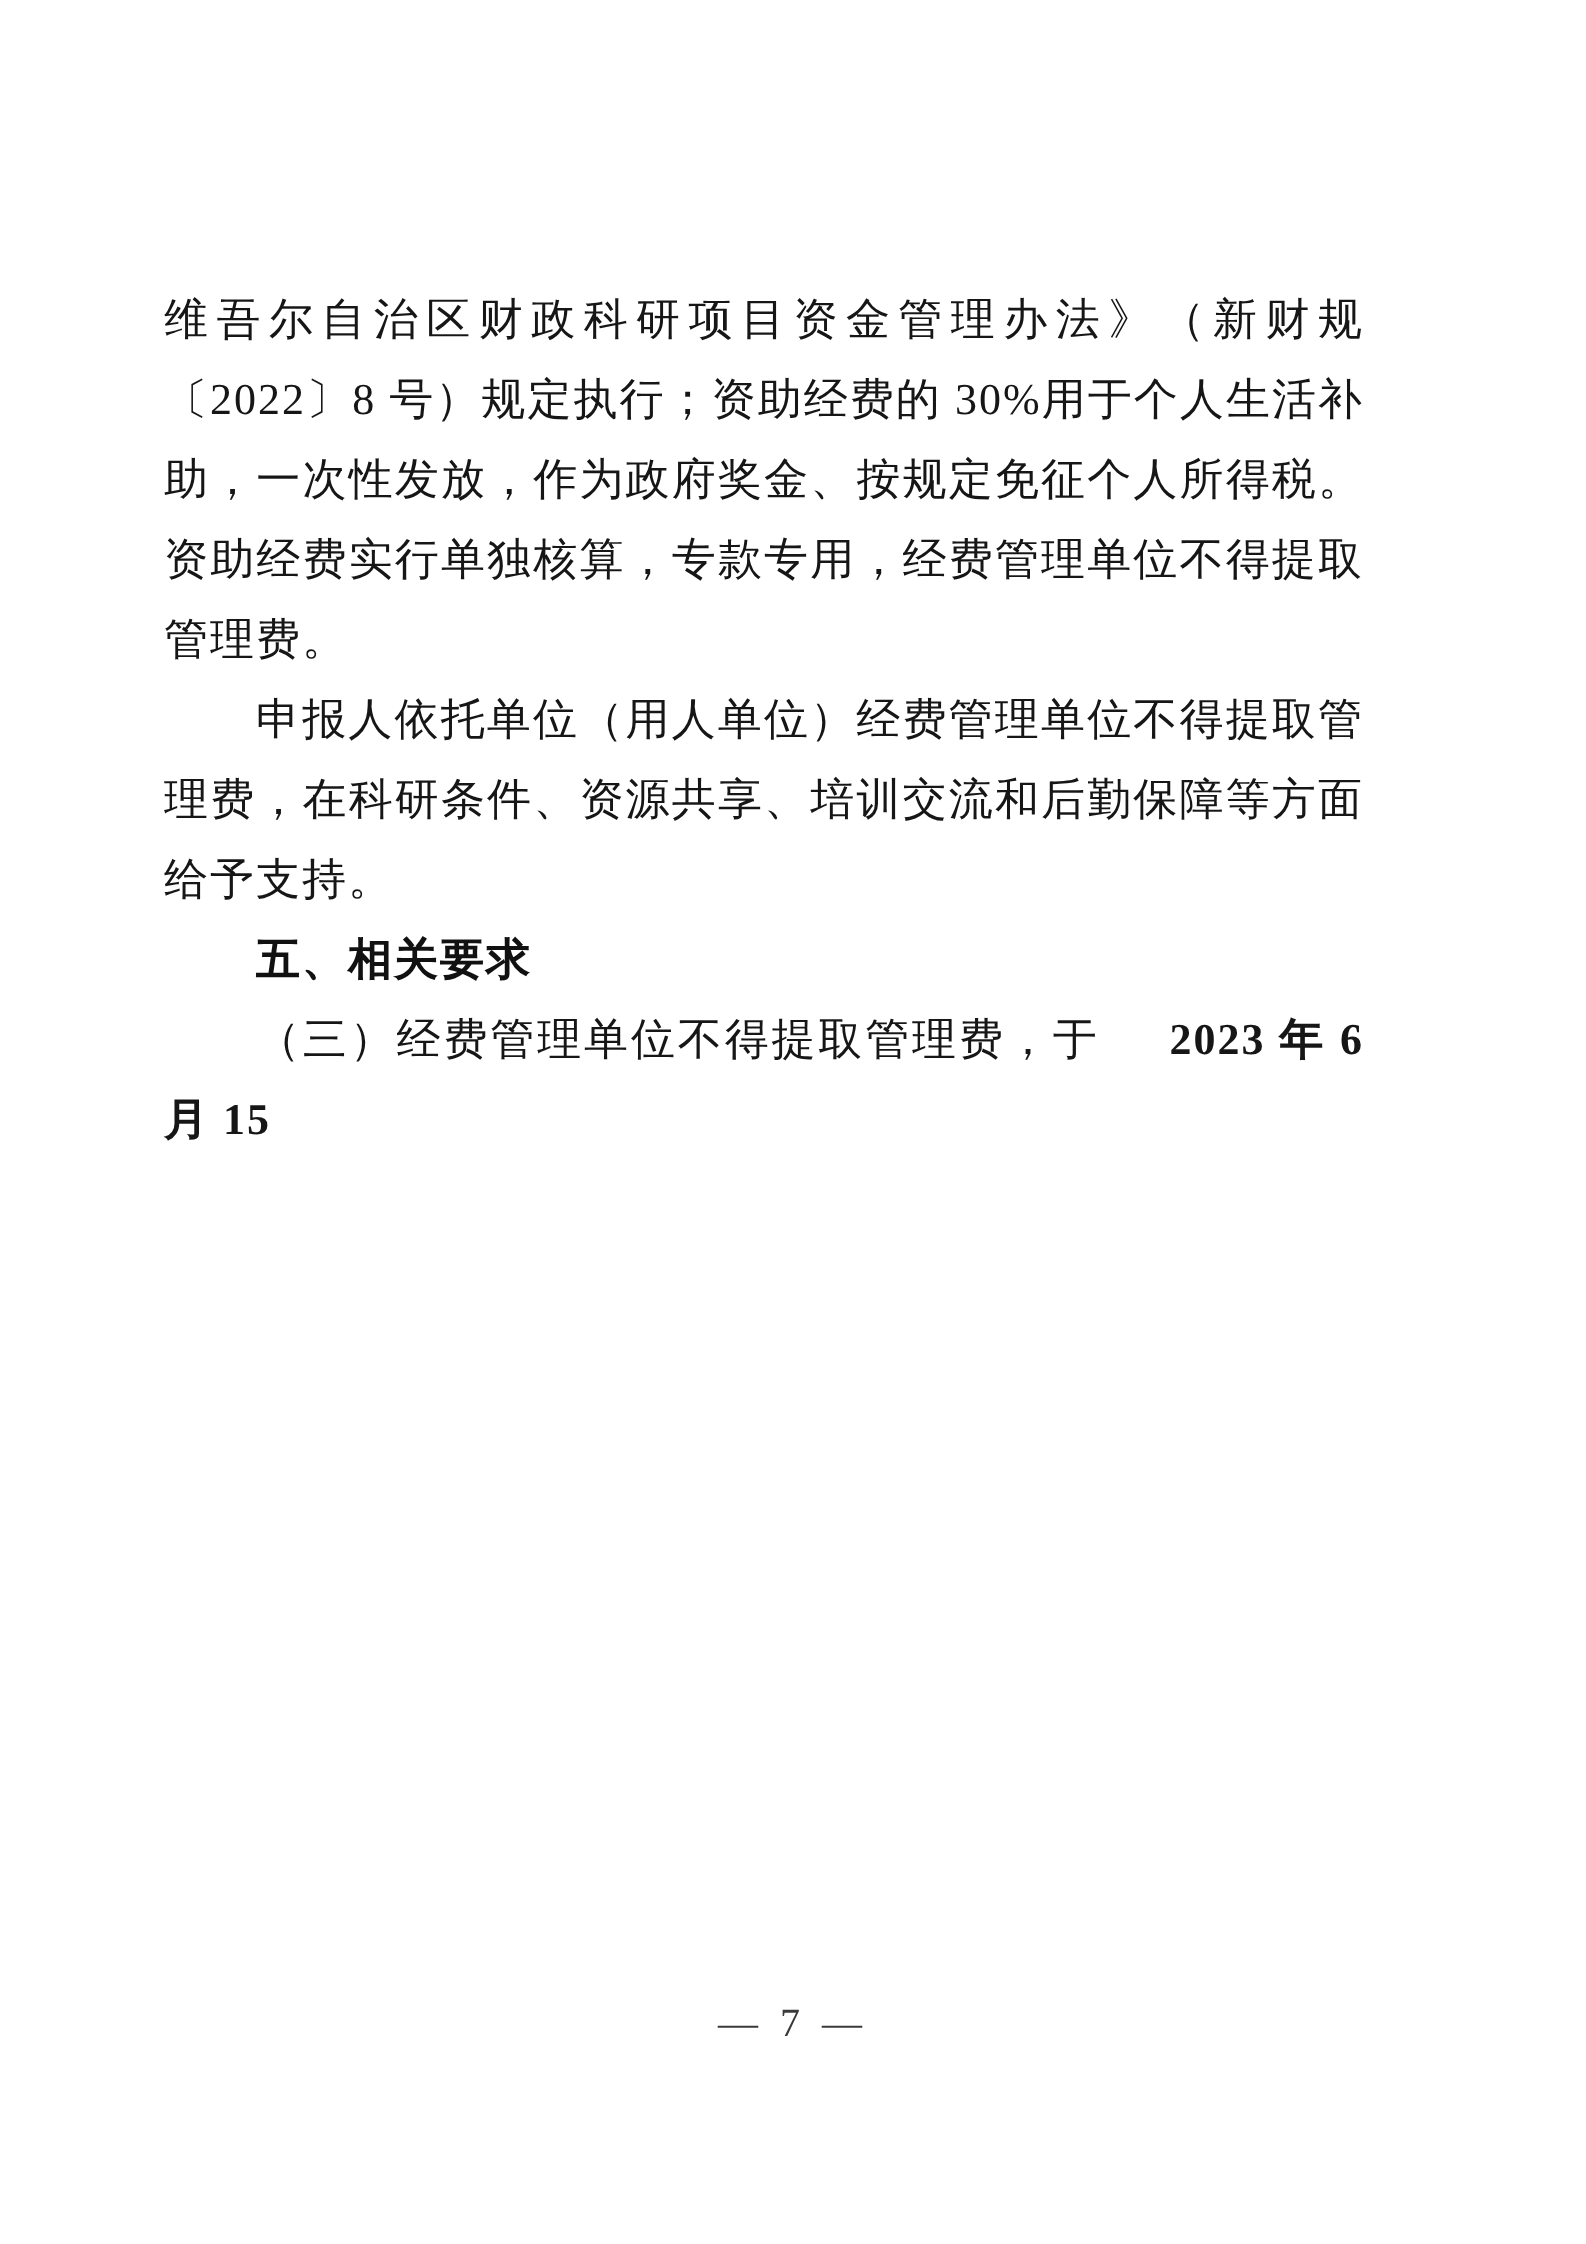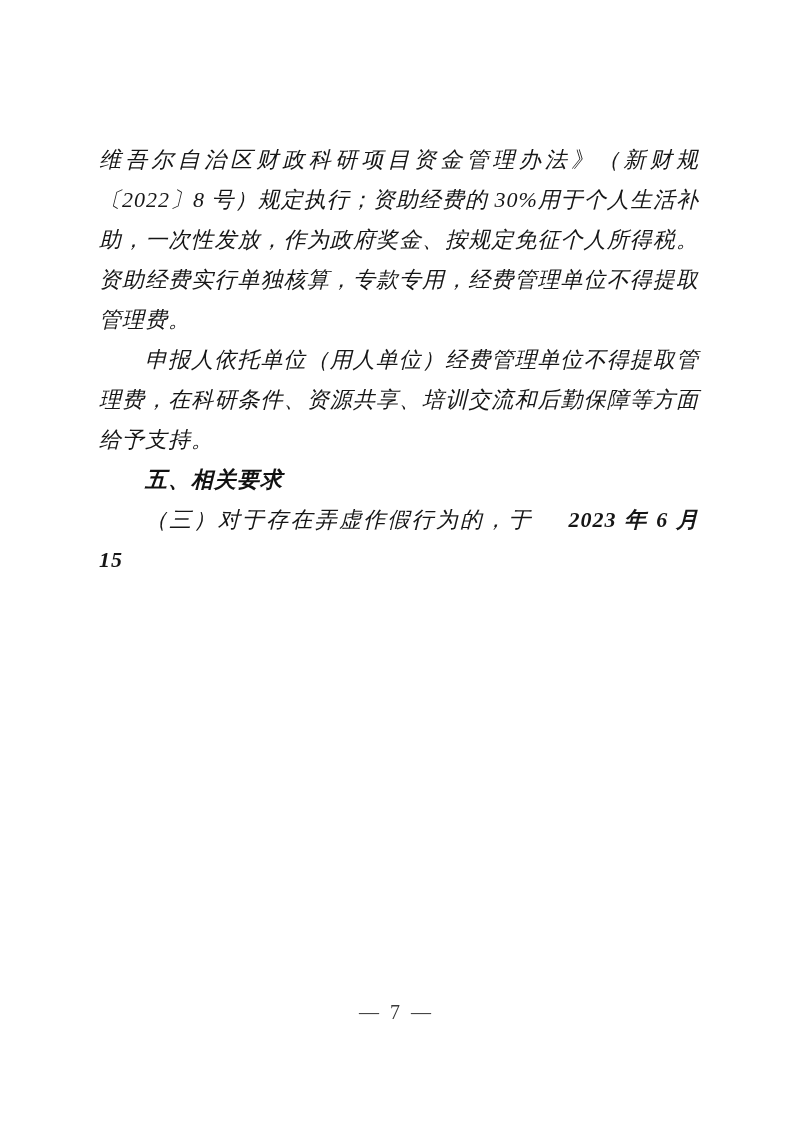--- a/index.html
+++ b/index.html
@@ -11,30 +11,29 @@
   .page {
     position: relative;
     width: 793px;
     height: 1122px;
     background: #ffffff;
     overflow: hidden;
     font-family: "Liberation Serif", "DejaVu Serif", serif;
   }
   .content {
     position: absolute;
-    left: 99px;
+    left: 82px;
     top: 140px;
     width: 600px;
     font-size: 22px;
     line-height: 40px;
     color: #161616;
     text-align: justify;
     text-justify: inter-character;
     letter-spacing: 1px;
-    font-style: italic;
   }
   .para {
     margin: 0;
     padding: 0;
     text-indent: 46px;
   }
   .para.continued {
     text-indent: 0;
   }
   .section-heading {
@@ -74,21 +73,21 @@
   <main class="content">
 
     <p class="para continued">维吾尔自治区财政科研项目资金管理办法》（新财规〔2022〕8 号）规定执行；资助经费的 30%用于个人生活补助，一次性发放，作为政府奖金、按规定免征个人所得税。资助经费实行单独核算，专款专用，经费管理单位不得提取管理费。</p>
 
     <p class="para">申报人依托单位（用人单位）经费管理单位不得提取管理费，在科研条件、资源共享、培训交流和后勤保障等方面给予支持。</p>
 
     <h2 class="section-heading">五、相关要求</h2>
 
 
 
-    <p class="para"><span>（三）对于存在弄虚作假行为的，于 </span><strong class="bold-date">2023 年 6 月 15</strong></p>
+    <p class="para"><span>（三）经费管理单位不得提取管理费，于 </span><strong class="bold-date">2023 年 6 月 15</strong></p>
 
   </main>
 
   <footer class="page-footer">
     <span class="page-number">— 7 —</span>
   </footer>
 
 </div>
 
 </body></html>

